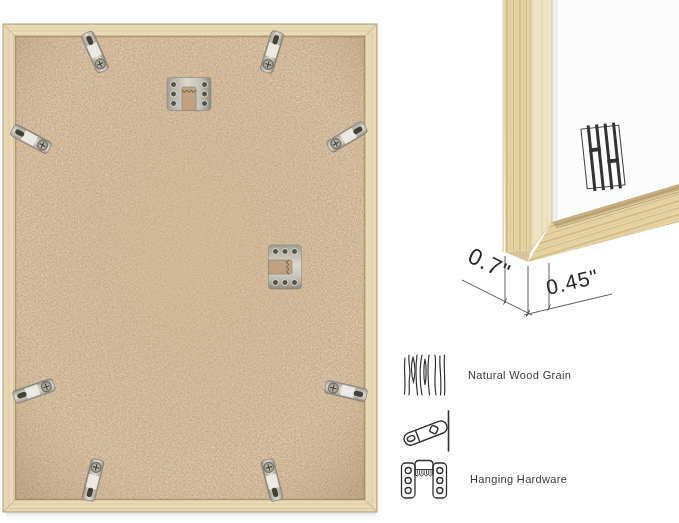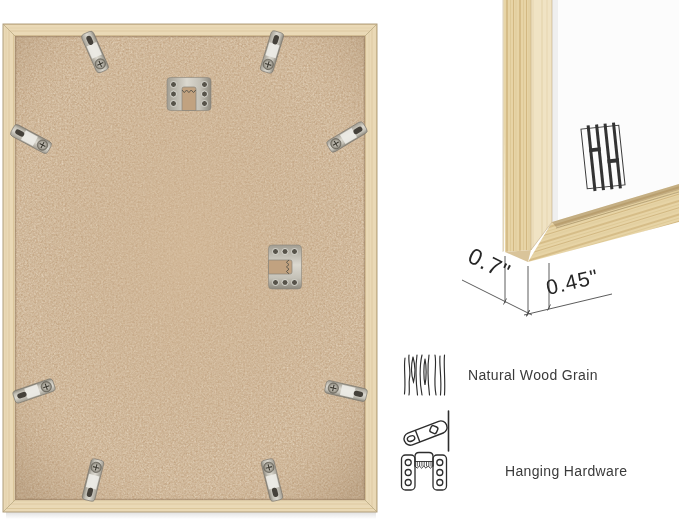--- a/index.html
+++ b/index.html
@@ -2,22 +2,22 @@
 <html><head>
 <meta charset="utf-8">
 <style>
   html,body{margin:0;padding:0;background:#fff;}
   .stage{position:relative;width:679px;height:523px;background:#ffffff;overflow:hidden;
          font-family:"Liberation Sans",sans-serif;}
   .photo{position:absolute;}
   .features{position:absolute;left:398px;top:344px;width:276px;}
   .feature{position:absolute;left:0;display:flex;align-items:center;}
   .feature .icon{flex:0 0 50px;display:flex;align-items:center;justify-content:center;}
-  .feature .label{margin-left:20px;font-size:14px;color:#3a3a3a;letter-spacing:.35px;white-space:nowrap;}
-  .f1{top:8px;}  .f2{top:62px;}  .f3{top:102px;gap:35px;}
+  .feature .label{margin-left:20px;font-size:11px;color:#3a3a3a;letter-spacing:.35px;white-space:nowrap;}
+  .f1{top:8px;}  .f2{top:62px;}  .f3{top:110px;}
   svg text{font-family:"Liberation Sans",sans-serif;}
 </style>
 </head>
 <body>
 
 <div class="stage">
 
   <svg class="photo" style="left:0;top:0" width="381" height="523" viewBox="0 0 381 523">
     <defs>
       <pattern id="grainV" width="11" height="80" patternUnits="userSpaceOnUse">

